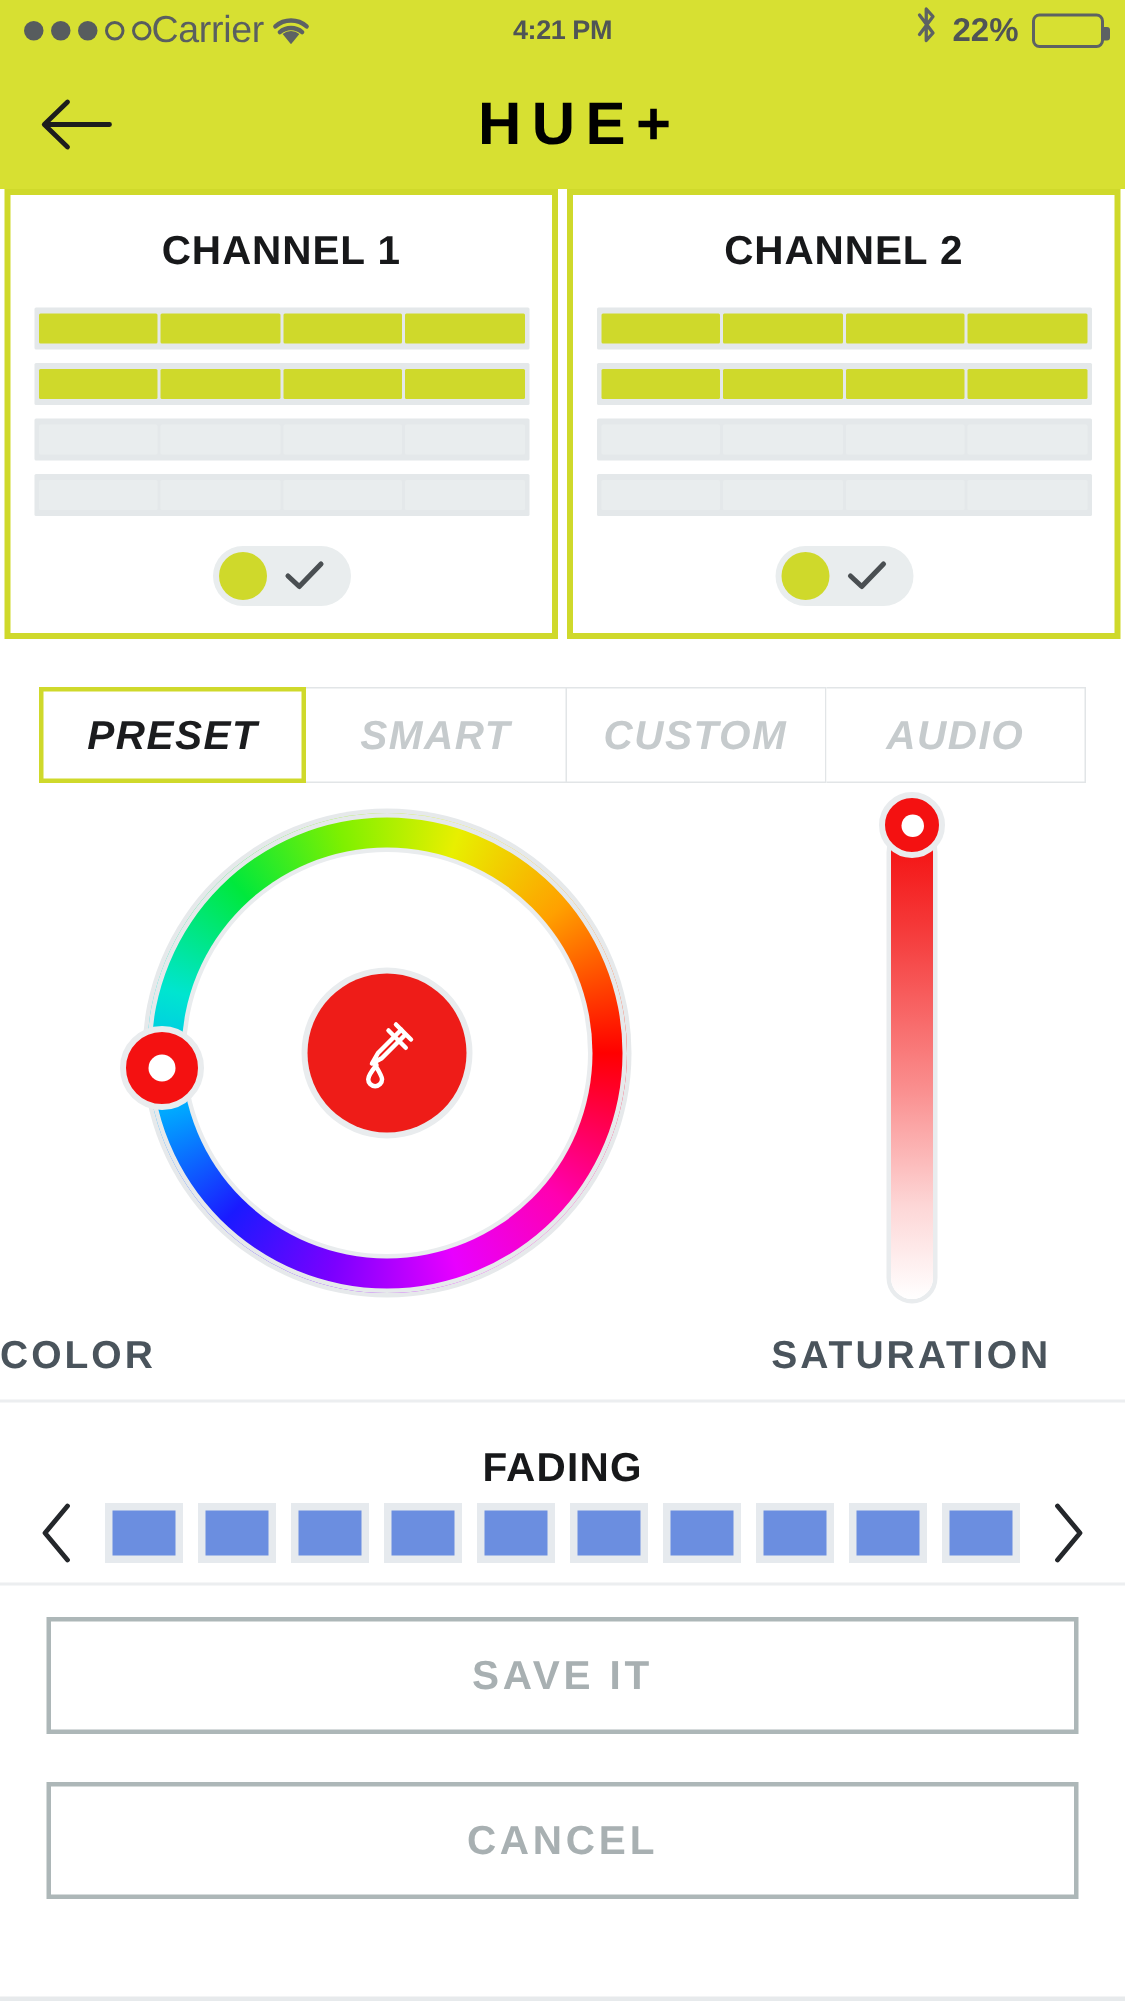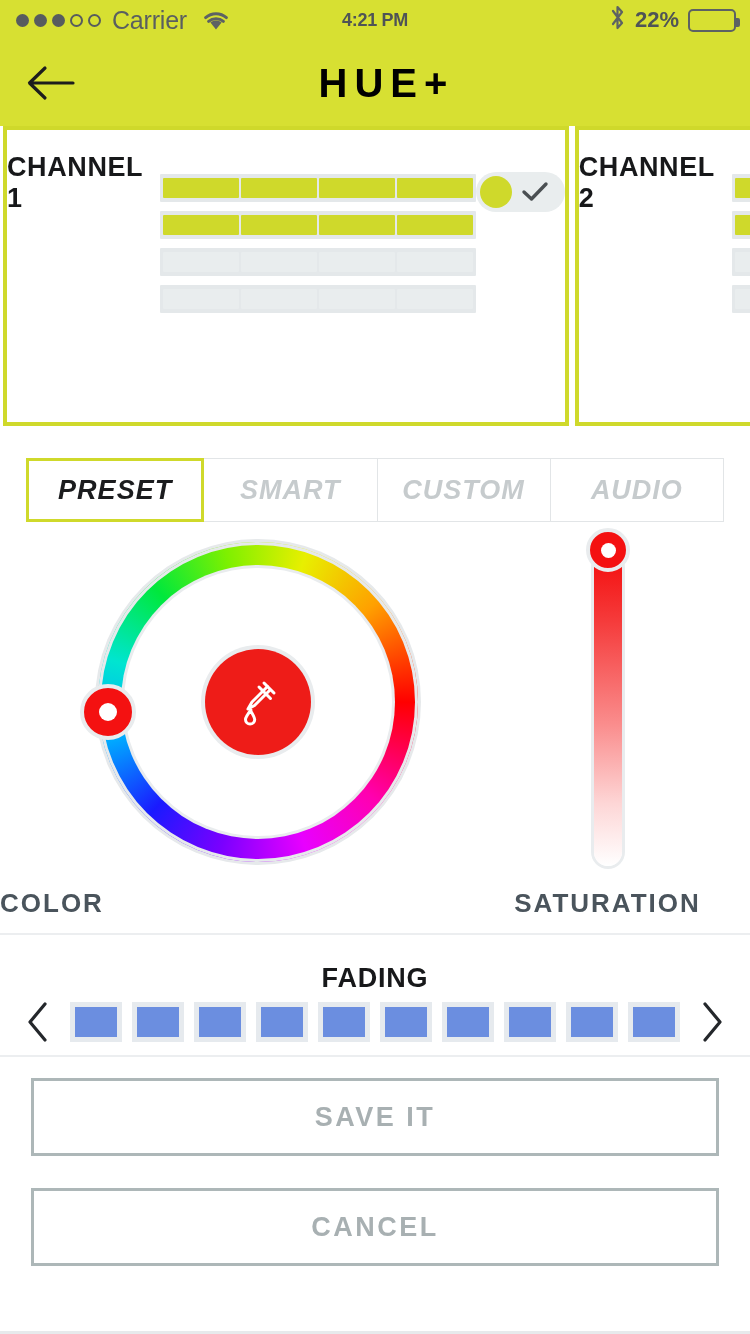--- a/index.html
+++ b/index.html
@@ -31,21 +31,20 @@
     display: flex;
     align-items: center;
     color: #575c5e;
     font-size: 25px;
     font-weight: 400;
   }
   .sb-left {
     display: flex;
     align-items: center;
     margin-left: 16px;
-    gap: 11px;
   }
   .sig-dots { display: flex; align-items: center; gap: 5px; }
   .dot {
     width: 13px; height: 13px;
     border-radius: 50%;
     background: #575c5e;
   }
   .dot.empty {
     background: transparent;
     border: 2px solid #575c5e;
@@ -131,22 +130,22 @@
     gap: 6px;
     padding: 0 3px;
     box-sizing: border-box;
   }
   .channel-card {
     flex: 1;
     background: #ffffff;
     border: 4px solid #cfd92b;
     box-sizing: border-box;
     display: flex;
-    flex-direction: row;
-    align-items: flex-start;
+    flex-direction: column;
+    align-items: center;
     padding-top: 22px;
   }
   .channel-title {
     font-size: 27px;
     font-weight: 700;
     color: #17181a;
     letter-spacing: 0.6px;
   }
   .bars {
     width: 330px;

